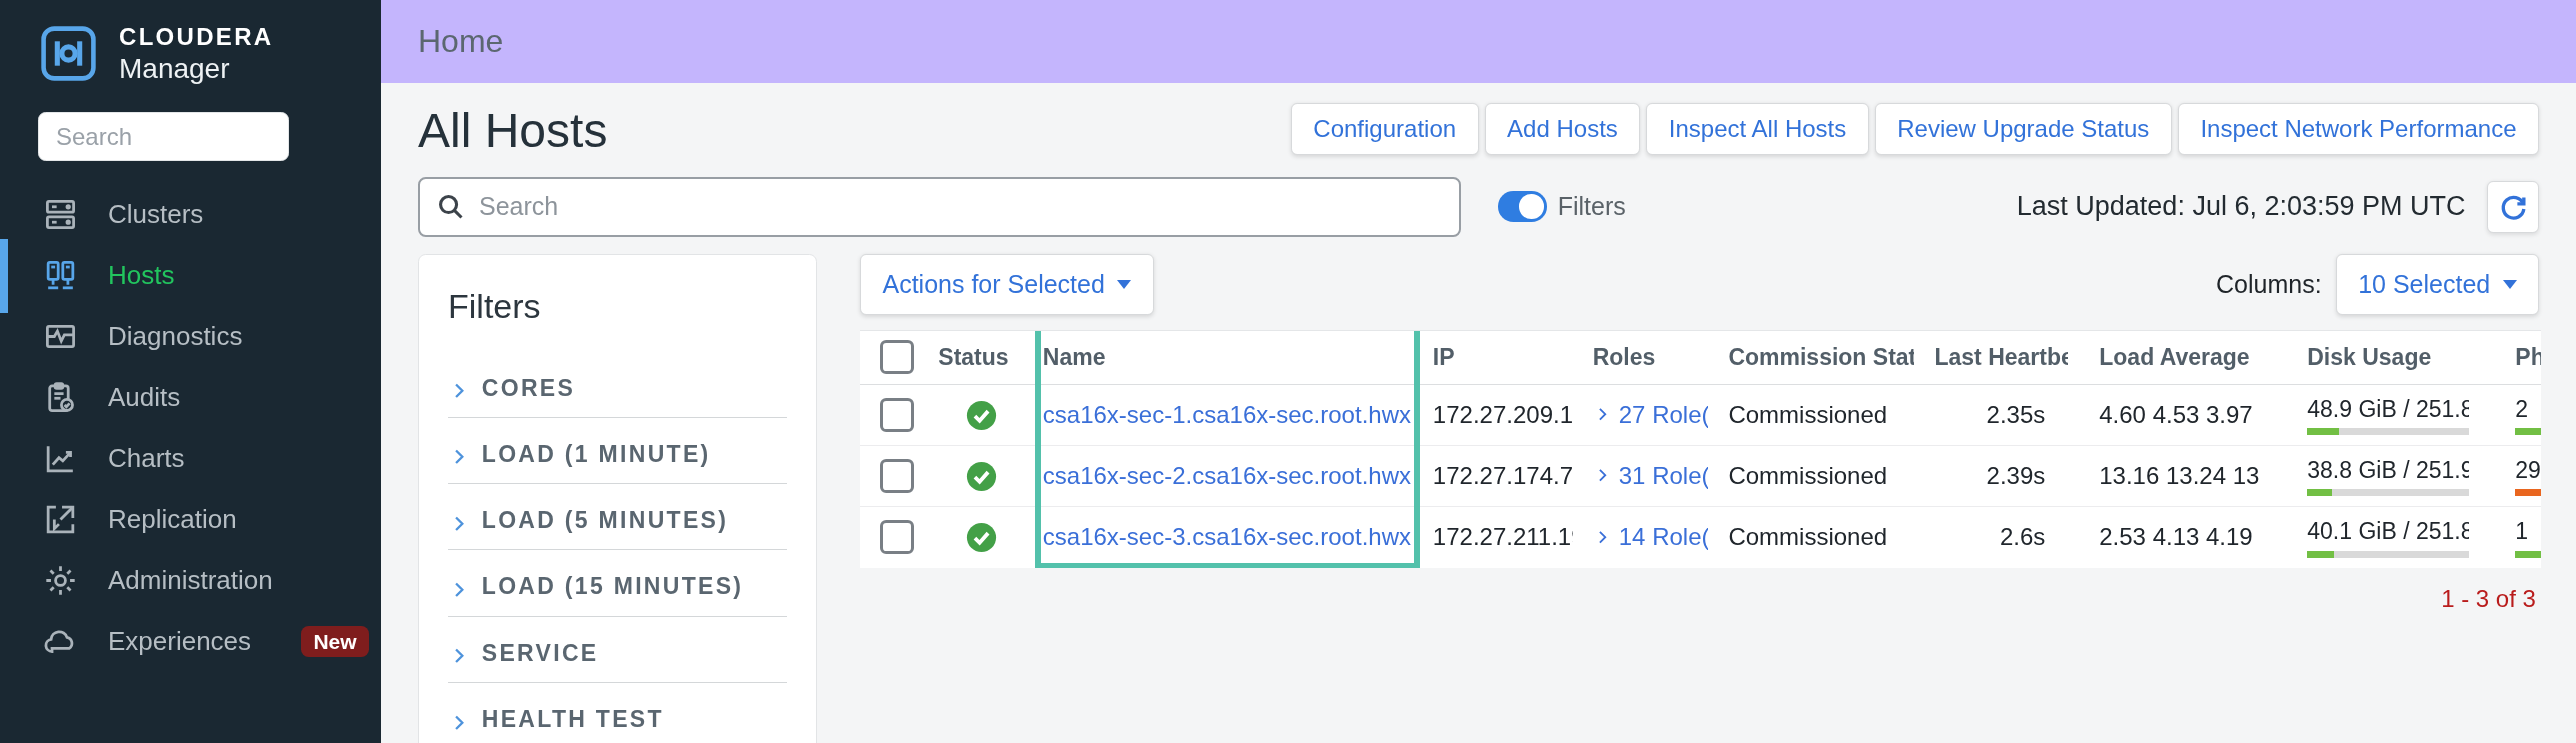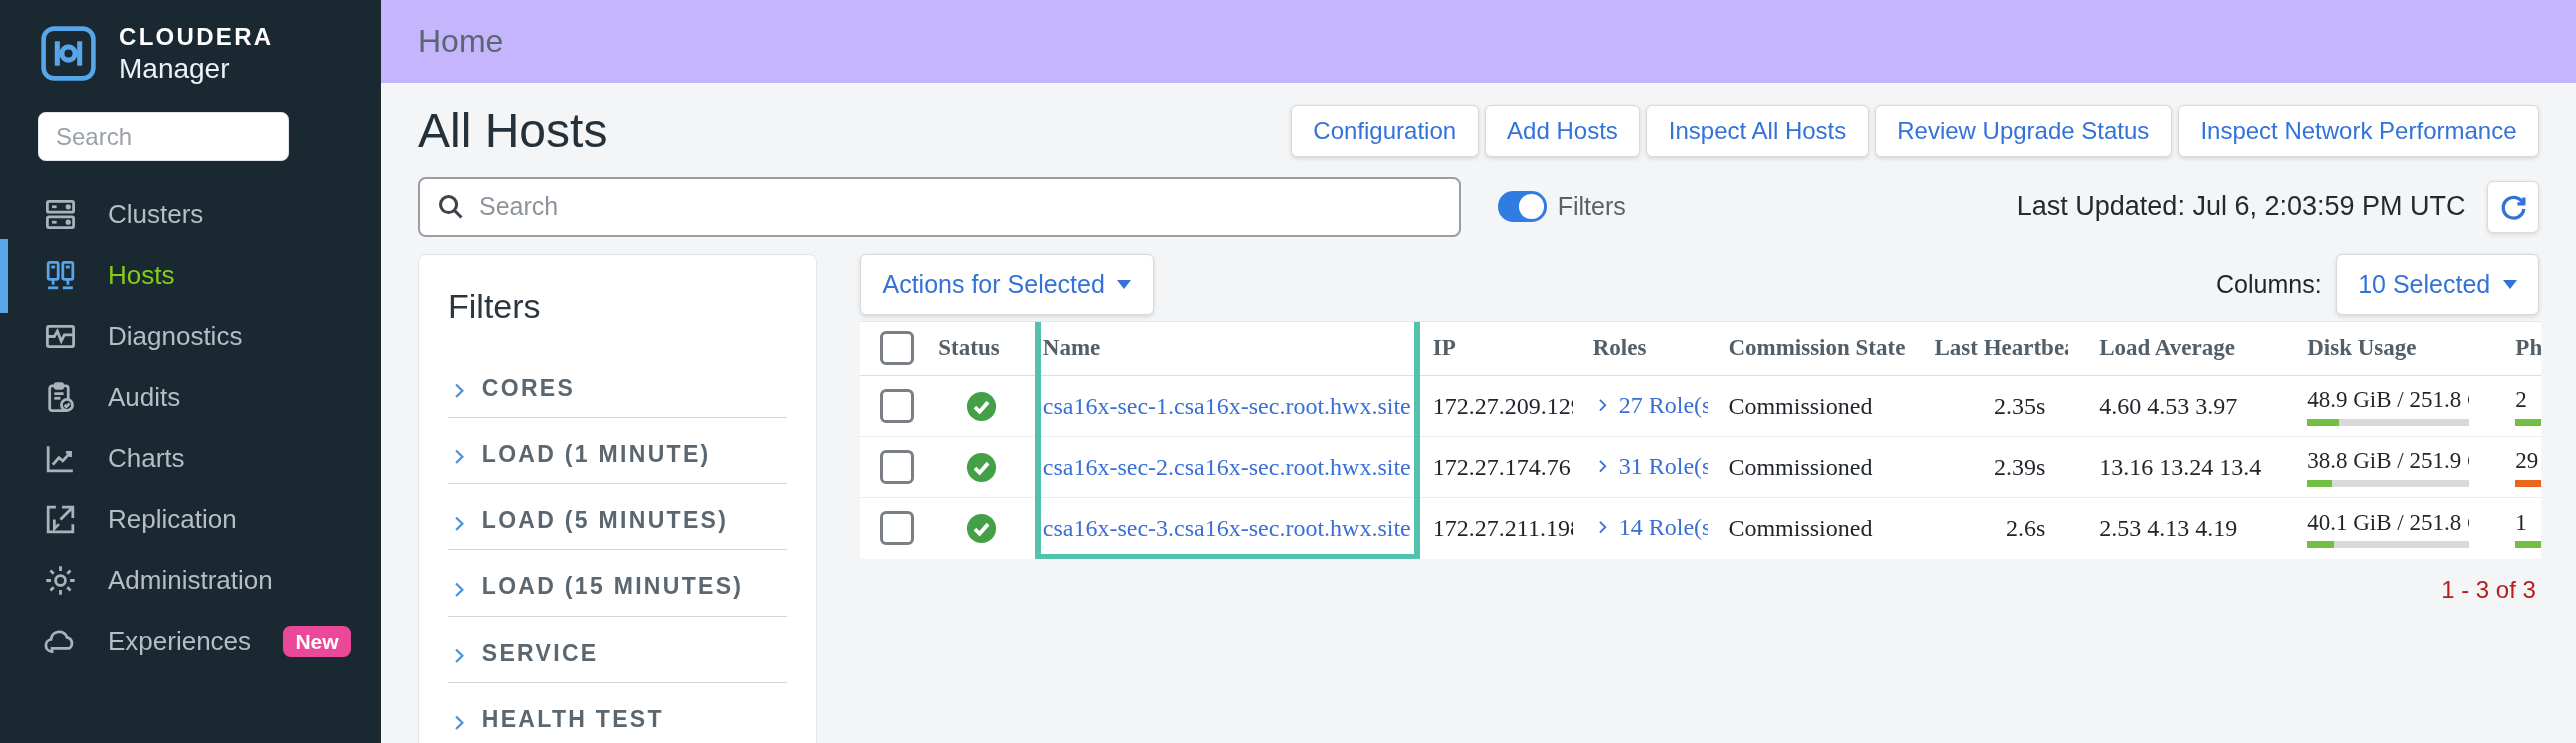--- a/index.html
+++ b/index.html
@@ -10,32 +10,32 @@
   .sidebar{position:absolute;left:0;top:0;width:381px;height:744px;background:#1a2832;color:#b6bec4;}
   .brand{display:flex;align-items:center;gap:20px;padding:23px 23px 17px 38px;cursor:pointer;}
   .logo{width:61px;height:61px;flex:0 0 auto;}
   .brand-1{font-size:24px;font-weight:bold;letter-spacing:2.3px;color:#ffffff;}
   .brand-2{font-size:28px;color:#eef2f4;margin-top:1.5px;}
   .side-search{display:block;margin:10.7px 0 23px 38px;width:251px;height:49px;border:1.5px solid #e3e6e8;border-radius:7.7px;background:#fff;font-size:24px;color:#333;padding:0 17px;outline:none;font-family:inherit;}
   .side-search::placeholder{color:#9aa1a8;}
   .nav{margin-top:20px;}
   .nav-item{position:relative;display:flex;align-items:center;gap:29px;height:61px;padding-left:42px;font-size:26px;color:#b6bec4;cursor:pointer;text-decoration:none;}
   .nav-item .nav-icon{width:37px;height:37px;display:inline-flex;color:#aab3ba;}
-  .nav-item.active{color:#84cc16;}
+  .nav-item.active{color:#22c55e;}
   .nav-item.active .nav-icon{color:#58a6ea;}
   .nav-item.active::before{content:"";position:absolute;left:0;top:-6.1px;height:74px;width:8.4px;background:#58a6ea;}
-  .new-badge{margin-left:3px;background:#ec4899;color:#fff;font-size:21px;font-weight:bold;padding:3.8px 12.3px;border-radius:7.7px;}
+  .new-badge{margin-left:21px;background:#7f1d1d;color:#fff;font-size:21px;font-weight:bold;padding:3.8px 12.3px;border-radius:7.7px;}
 
   
   .main{position:absolute;left:381px;top:0;width:2195px;height:744px;}
   .topbar{height:83px;background:#c4b5fd;display:flex;align-items:center;padding-left:37px;}
   .breadcrumb{font-size:32px;color:#5b6770;cursor:pointer;}
   .content{position:absolute;top:83px;left:0;right:0;bottom:0;background:#f4f5f6;}
 
-  .page-head{display:flex;align-items:center;justify-content:space-between;padding:20px 37px 4.6px 37px;}
+  .page-head{display:flex;align-items:flex-start;justify-content:space-between;padding:20px 37px 4.6px 37px;}
   .page-title{margin:0;font-size:48px;font-weight:400;color:#25313a;}
   .page-actions{display:flex;gap:6px;}
   .btn{background:#fff;border:1.5px solid #d7d9db;border-radius:6.1px;color:#3272d9;font-size:24px;height:52px;padding:0 21.5px;display:inline-flex;align-items:center;cursor:pointer;box-shadow:0 1.5px 4.6px rgba(0,0,0,0.12);font-family:inherit;white-space:nowrap;}
 
   .toolbar-row{display:flex;align-items:center;padding:14px 37px 0 37px;}
   .search-box{width:1043px;height:60px;background:#fff;border:2.3px solid #989ea4;border-radius:7.7px;display:flex;align-items:center;padding:0 15.3px;}
   .search-ic{width:31px;height:31px;color:#3c434a;flex:0 0 auto;}
   .search-box input{border:none;outline:none;flex:1;font-size:25px;color:#333;margin-left:10.7px;font-family:inherit;background:transparent;}
   .search-box input::placeholder{color:#8d949b;}
   .filters-toggle-wrap{display:flex;align-items:center;gap:10.7px;margin-left:37px;}
@@ -53,21 +53,21 @@
   .filter-item svg{width:21.5px;height:21.5px;color:#4e93dc;flex:0 0 auto;}
   .filter-label{font-size:23px;font-weight:bold;letter-spacing:2.3px;color:#5a6670;}
 
   .table-area{flex:1;min-width:0;}
   .controls-row{display:flex;align-items:center;justify-content:space-between;}
   .btn.dropdown{height:61px;font-size:25px;}
   .caret{width:0;height:0;border-left:7.7px solid transparent;border-right:7.7px solid transparent;border-top:9.2px solid #3272d9;margin-left:12.3px;display:inline-block;}
   .columns-wrap{display:flex;align-items:center;gap:14px;}
   .columns-label{font-size:25px;color:#1f2429;}
 
-  .table-wrap{position:relative;margin-top:6px;background:#fff;overflow:hidden;width:1681px;border-top:1.5px solid #e4e6e8;font-family:Liberation Serif, serif;}
+  .table-wrap{position:relative;margin-top:15px;background:#fff;overflow:hidden;width:1681px;border-top:1.5px solid #e4e6e8;}
   table.host-table{border-collapse:collapse;table-layout:fixed;width:1725px;background:#fff;}
   .host-table th{font-size:23px;font-weight:bold;color:#525e68;text-align:left;height:54px;border-bottom:1.5px solid #dcdee0;padding:0 0 0 20px;white-space:nowrap;overflow:hidden;}
   .host-table td{font-size:24px;color:#20262c;height:61px;border-bottom:1.5px solid #ececee;padding:0 0 0 20px;white-space:nowrap;overflow:hidden;}
   .host-table tr:last-child td{border-bottom:none;}
   .col-cb{width:58px;}.col-status{width:104px;}.col-name{width:388px;}.col-ip{width:159px;}
   .col-roles{width:135px;}.col-comm{width:205px;}.col-hb{width:153px;}.col-load{width:192px;}
   .col-disk{width:207px;}.col-phys{width:115px;}
   th.col-hb,td.col-hb{text-align:right;padding-right:23px;}
   th.col-load,td.col-load{padding-left:31px;}
   th.col-disk,td.col-disk{padding-left:46px;}

